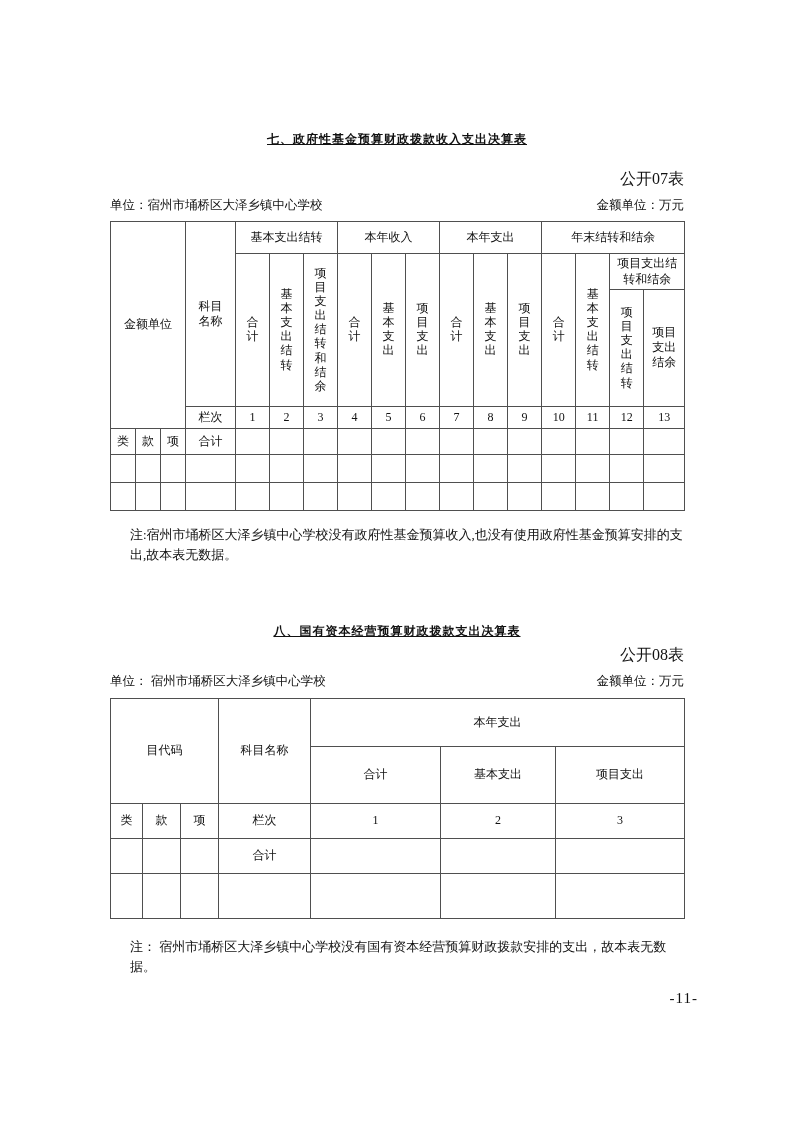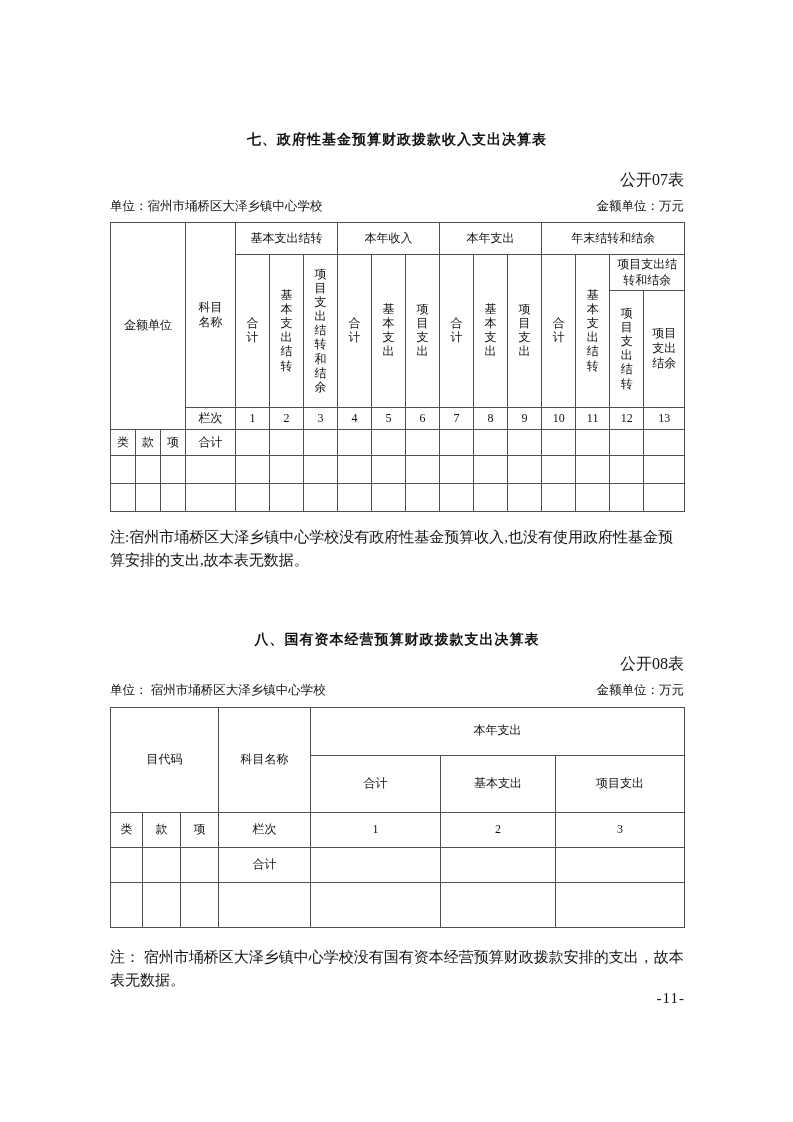--- a/index.html
+++ b/index.html
@@ -4,39 +4,39 @@
 <style>
   * { margin:0; padding:0; box-sizing:border-box; }
   html,body { background:#ffffff; }
   .page {
     position:relative; width:793px; height:1122px; background:#ffffff;
     font-family:"Liberation Serif", serif; color:#111; overflow:hidden;
   }
   .content { position:absolute; left:110px; top:0; width:574px; }
   .doc-title {
     font-family:"Liberation Sans", sans-serif;
-    font-size:14px; font-weight:700; text-align:center; letter-spacing:1px;
+    font-size:12px; font-weight:700; text-align:center; letter-spacing:1px;text-decoration:underline;
   }
   .t7-title { margin-top:131px; }
   .t8-title { margin-top:58px; }
   .code-line { text-align:right; font-size:16px; margin-top:21px; }
   .code-line2 { margin-top:5px; }
   .unit-line { display:flex; justify-content:space-between; font-size:12.5px; margin-top:7px;align-items:center; }
   table.budget { border-collapse:collapse; table-layout:fixed; width:574px; margin-top:7px; }
   table.budget2 { margin-top:8px; }
   .budget td {
     border:1px solid #4f4f4f; font-size:12px; text-align:center;
     vertical-align:middle; padding:1px 2px; line-height:1.3; overflow:hidden;
   }
   .v1 { display:inline-block; width:1em; word-break:break-all; line-height:1.18; text-align:center; }
   .v2 { display:inline-block; width:2em; word-break:break-all; line-height:1.25; text-align:center; }
   .wrap5 { display:inline-block; width:5em; line-height:1.3; }
-  .note { font-size:15px; line-height:1.55; margin-top:14px; text-align:left; }
+  .note { font-size:13px; line-height:1.55; margin-top:14px; text-align:left;margin-left:20px; }
   .note2 { margin-top:18px; }
-  .page-num { position:absolute; right:108px; top:990px; font-size:15px; letter-spacing:1px; }
+  .page-num { position:absolute; right:95px; top:990px; font-size:15px; letter-spacing:1px; }
 </style>
 </head>
 <body>
 
 <div class="page">
   <div class="content">
 
     <section>
       <h1 class="doc-title t7-title">七、政府性基金预算财政拨款收入支出决算表</h1>
       <div class="code-line">公开07表</div>

